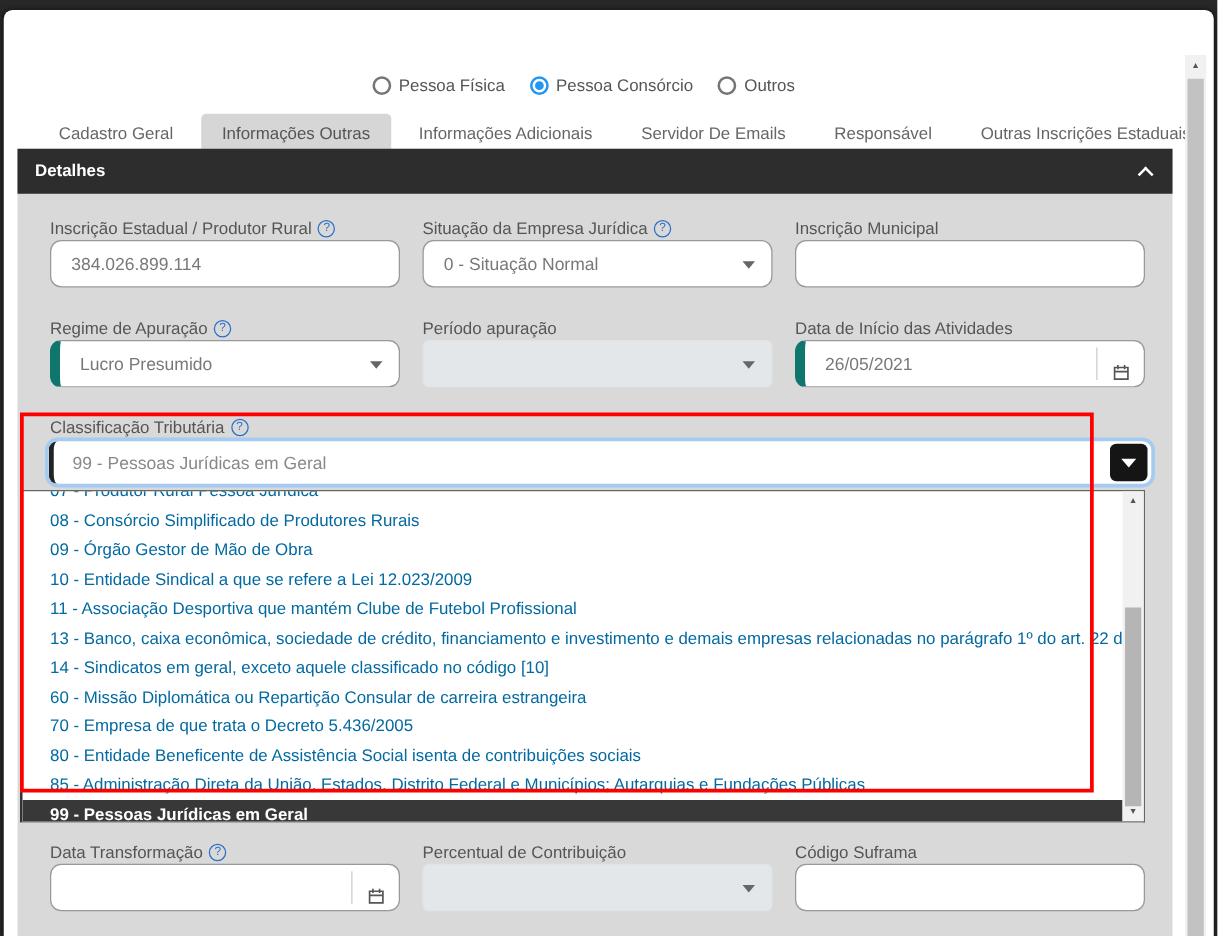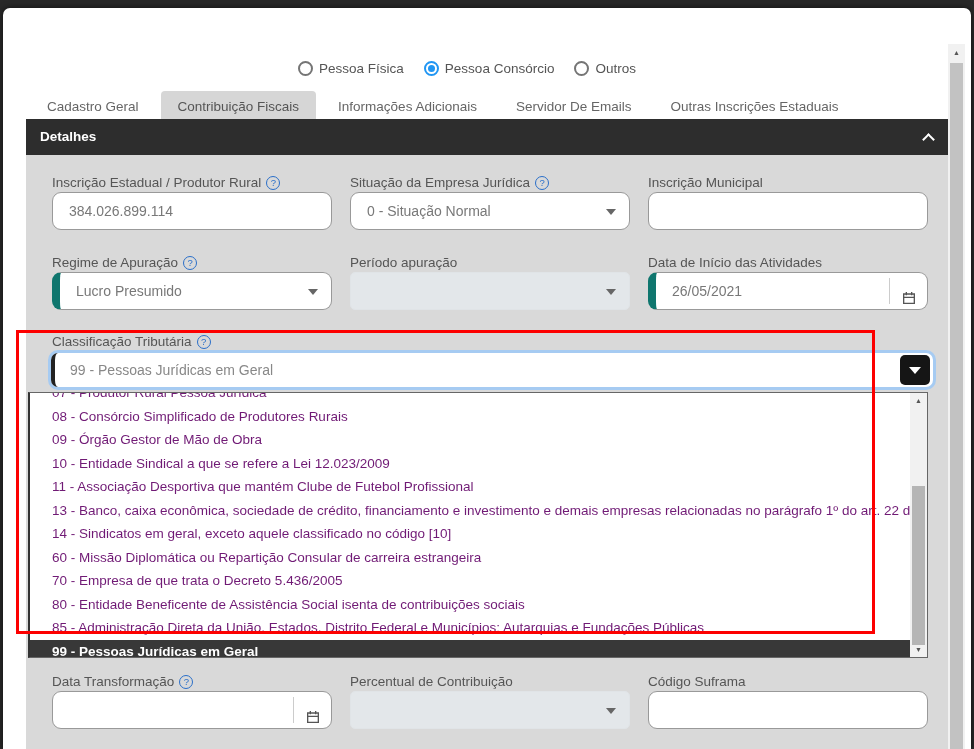--- a/index.html
+++ b/index.html
@@ -17,21 +17,21 @@
                gap:20px; align-items:center; }
   .radio { display:flex; align-items:center; gap:6px; font-size:13.5px; color:#555; }
   .rb { width:15px; height:15px; border:2px solid #757575; border-radius:50%; position:relative; flex:0 0 auto; }
   .rb.on { border-color:#2196f3; }
   .rb.on::after { content:""; position:absolute; inset:2px; background:#2196f3; border-radius:50%; }
 
   .tabs { position:absolute; top:83px; left:27px; display:flex; gap:5px; }
   .tab { font-size:13.5px; color:#666; padding:8px 17px 9px; border-radius:4px 4px 0 0; white-space:nowrap; }
   .tab.active { background:#d6d6d6; color:#555; }
 
-  .section { position:absolute; left:11px; top:111px; width:924px; height:630px; background:#d9d9d9;margin-left:12px; }
+  .section { position:absolute; left:11px; top:111px; width:924px; height:630px; background:#d9d9d9; }
   .sec-header { position:absolute; top:0; left:0; right:0; height:36px; background:#2d2d2d; }
   .sec-title { position:absolute; left:14px; top:10px; font-size:13.5px; font-weight:bold; color:#fff; }
   .chev-up { position:absolute; right:17px; top:16px; width:9px; height:9px;
              border-left:2px solid #fff; border-top:2px solid #fff; transform:rotate(45deg); }
 
   .label { position:absolute; font-size:13.5px; color:#555; display:flex; gap:5px; align-items:flex-end; white-space:nowrap; }
   .help { width:14px; height:14px; border:1px solid #2a6fc9; border-radius:50%; color:#2a6fc9;
           font-size:9.5px; text-align:center; line-height:12px; flex:0 0 auto; }
 
   .field { position:absolute; width:280px; height:38px; background:#fff; border:1px solid #999;
@@ -55,21 +55,21 @@
   .combo-text { position:absolute; inset:0; border-left:4px solid #222; border-radius:7px 0 0 7px;
                 line-height:34px; padding-left:15px; font-size:14px; color:#888; }
   .combo-btn { position:absolute; right:3px; top:2px; width:30px; height:30px; background:#151515;
                border-radius:5px; cursor:pointer; }
   .combo-btn::after { content:""; position:absolute; left:9px; top:12px; width:0; height:0;
                 border-left:6px solid transparent; border-right:6px solid transparent; border-top:7px solid #fff; }
 
   .dd-panel { position:absolute; left:2px; top:273px; width:900px; height:266px; background:#fff;
               border:1px solid #666; border-left:2px solid #333; overflow:hidden; }
   .dd-items { margin-right:17px; }
-  .dd-item { height:23.5px; line-height:23.5px; padding-left:22px; font-size:13.5px; color:#701a75;
+  .dd-item { height:23.5px; line-height:23.5px; padding-left:22px; font-size:13.5px; color:#0369a1;
              white-space:nowrap; overflow:hidden; cursor:pointer; }
   .dd-item:first-child { margin-top:-12px; }
   .dd-item.selected { background:#383838; color:#fff; font-weight:bold; }
 
   .dd-scroll { position:absolute; right:0; top:0; bottom:0; width:17px; background:#f1f1f1; }
   .sc-arrow { position:absolute; left:0; right:0; text-align:center; font-size:7px; color:#555; }
   .dd-thumb { position:absolute; left:2px; right:2px; top:93px; height:159px; background:#b5b5b5; }
 
   .main-scroll { position:absolute; left:945px; top:36px; width:17px; bottom:0; background:#f1f1f1; }
   .main-thumb { position:absolute; left:2px; right:2px; top:19px; bottom:0; background:#c2c2c2; }
@@ -94,23 +94,24 @@
         <span>Pessoa Consórcio</span>
       </label>
       <label class="radio">
         <span class="rb"></span>
         <span>Outros</span>
       </label>
     </div>
 
     <div class="tabs">
       <div class="tab">Cadastro Geral</div>
-      <div class="tab active">Contribuição Fiscais</div>
+      <div class="tab active">Informações Outras</div>
       <div class="tab">Informações Adicionais</div>
       <div class="tab">Servidor De Emails</div>
+      <div class="tab">Responsável</div>
       <div class="tab">Outras Inscrições Estaduais</div>
     </div>
 
     <div class="section">
       <div class="sec-header">
         <span class="sec-title">Detalhes</span>
         <span class="chev-up"></span>
       </div>
 
       <div class="label col1 lr1">

